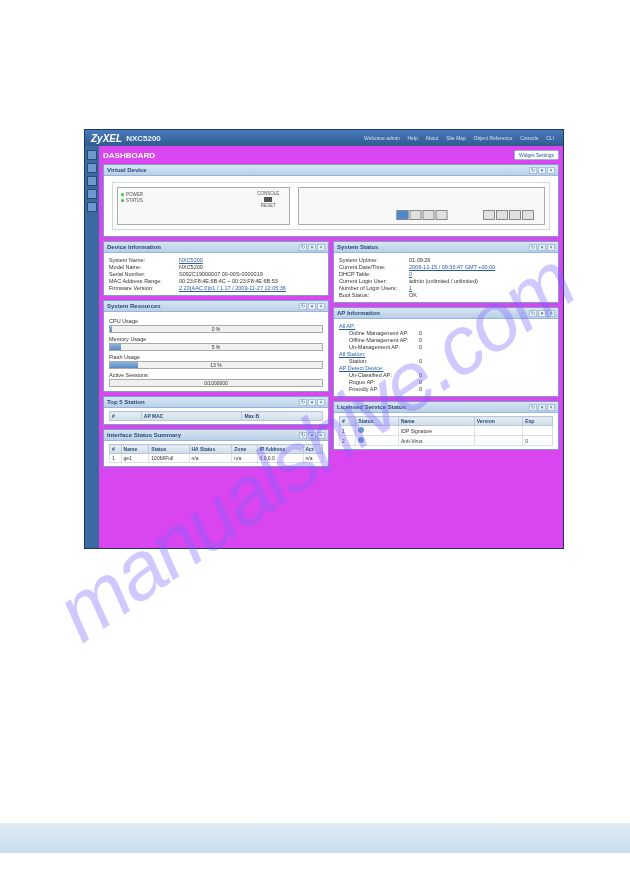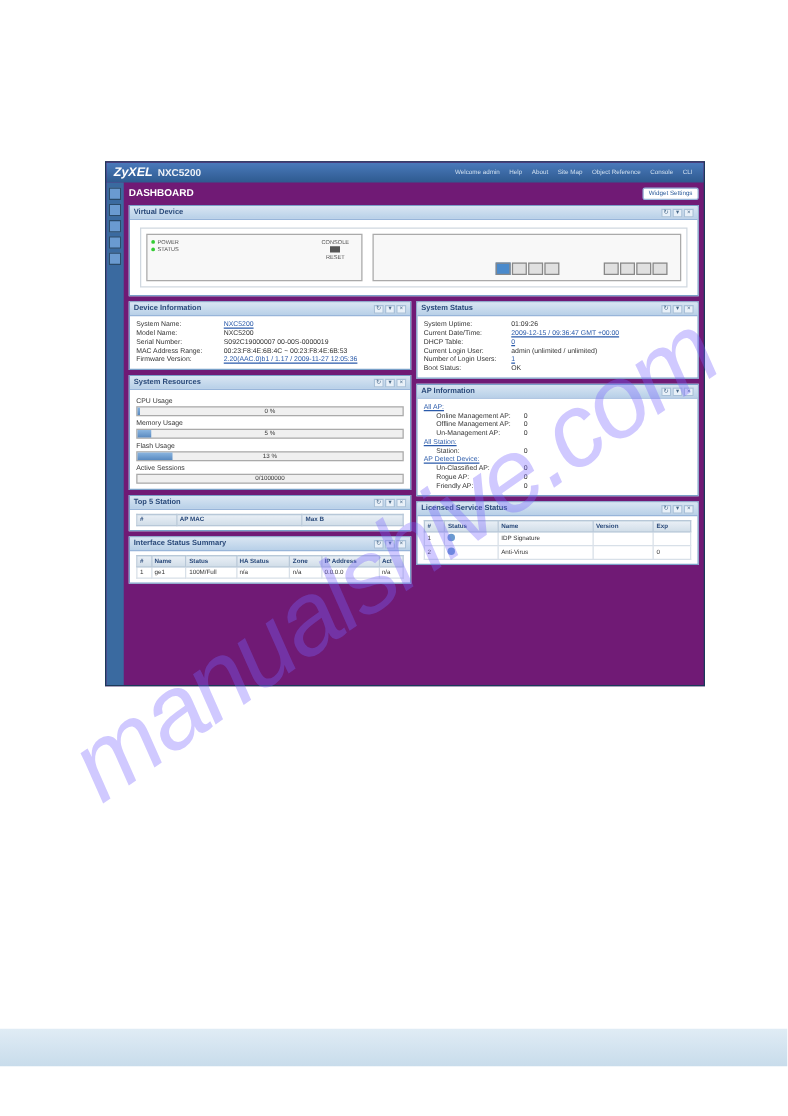--- a/index.html
+++ b/index.html
@@ -1,32 +1,32 @@
 <!DOCTYPE html>
 <html><head>
 <meta charset="utf-8">
 <style>
 * { margin:0; padding:0; box-sizing:border-box; font-family:Arial,sans-serif; }
 body { background:#fff; width:630px; height:893px; position:relative; overflow:hidden; }
 
 .watermark { position:absolute; left:50%; top:50%; transform:translate(-50%,-50%) rotate(-35deg); font-size:82px; color:rgba(120,100,255,0.35); font-style:italic; font-weight:300; pointer-events:none; z-index:100; white-space:nowrap; letter-spacing:-2px; }
 
-.app { position:absolute; left:84px; top:129px; width:480px; height:420px; background:#701a75; border:1px solid #1a3a5a; overflow:hidden; font-size:6px; }
+.app { position:absolute; left:84px; top:129px; width:480px; height:420px; background:#d946ef; border:1px solid #1a3a5a; overflow:hidden; font-size:6px; }
 .topbar { height:16px; background:linear-gradient(#4a7abc,#2e5a8f); color:#fff; display:flex; align-items:center; padding:0 6px; }
 .brand { font-size:10px; font-weight:bold; font-style:italic; }
 .model { font-size:8px; margin-left:4px; font-weight:bold; opacity:.9; }
 .topspacer { flex:1; }
 .toplinks span { margin:0 3px; font-size:5px; color:#d0e0f0; }
 
 .shell { display:flex; height:calc(100% - 16px); }
 .iconbar { width:14px; background:#3a6aa0; display:flex; flex-direction:column; align-items:center; gap:3px; padding-top:4px; }
 .iconbar div { width:10px; height:10px; background:#6a9ad0; border:1px solid #2a4a6a; }
 .main { flex:1; padding:4px; overflow:hidden; }
 
-.dashhdr { display:flex; align-items:flex-start; margin-bottom:4px; }
+.dashhdr { display:flex; align-items:center; margin-bottom:4px; }
 .dashhdr h1 { color:#fff; font-size:8px; font-weight:bold; }
 .wbtn { background:#fff; border:1px solid #98b5d9; border-radius:2px; padding:1px 4px; font-size:5px; color:#2a5a9a; }
 
 .two-col { display:flex; gap:4px; }
 .col { flex:1; display:flex; flex-direction:column; gap:4px; }
 
 .panel { background:#fff; border:1px solid #7aa0c8; }
 .phdr { height:11px; background:linear-gradient(#d8e5f2,#b8d0e8); border-bottom:1px solid #98b5d9; display:flex; align-items:center; padding:0 3px; }
 .phdr .ttl { font-size:6px; font-weight:bold; color:#2a4a7a; flex:1; }
 .phdr .ctl { width:8px; height:7px; background:#e8f0f8; border:1px solid #a8c0d8; margin-left:1px; font-size:5px; color:#4a6a8a; text-align:center; line-height:5px; }

